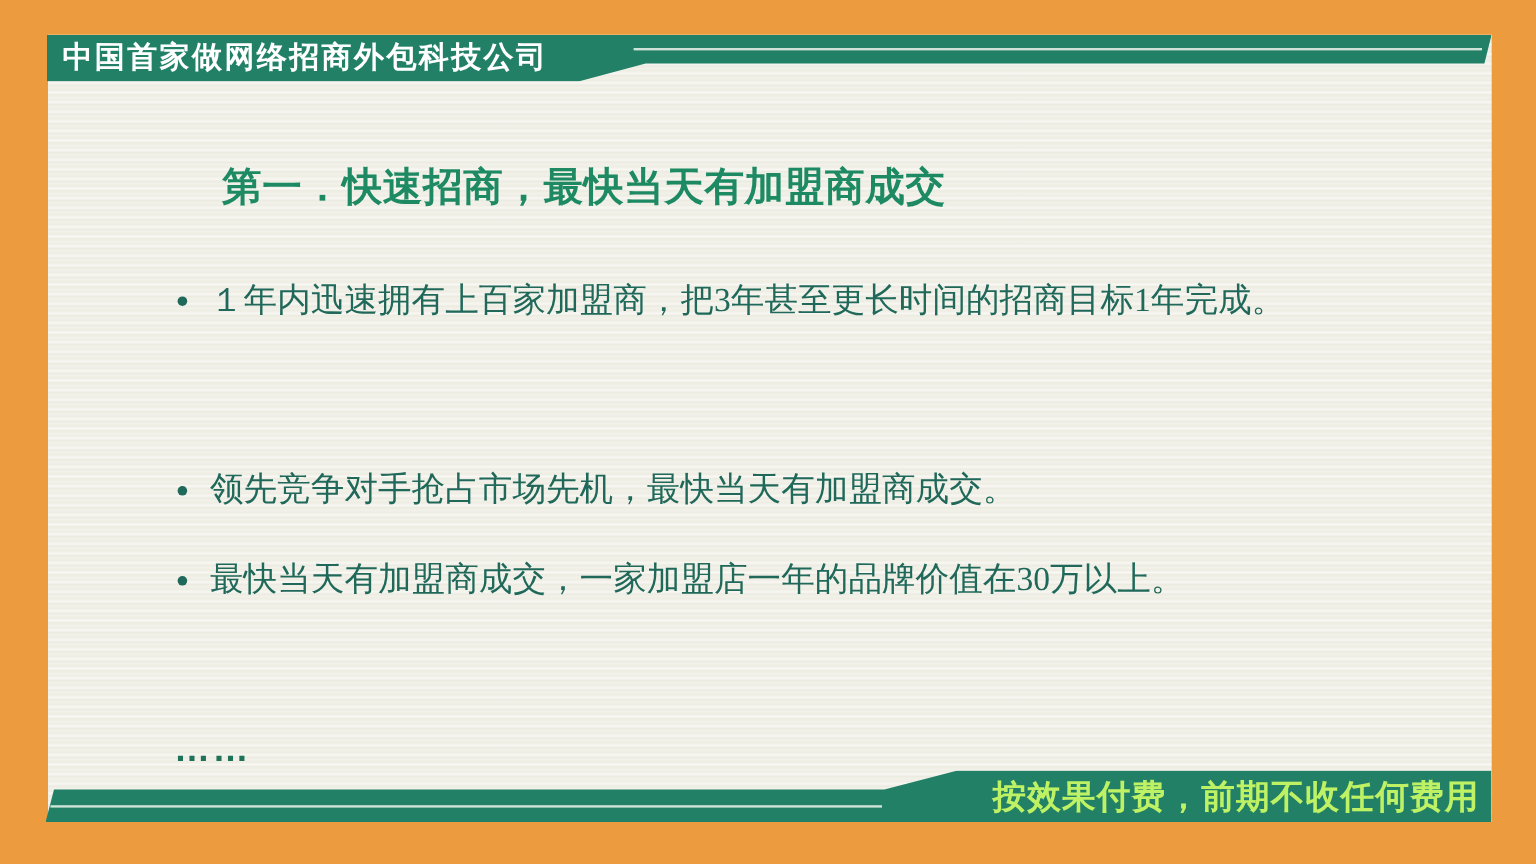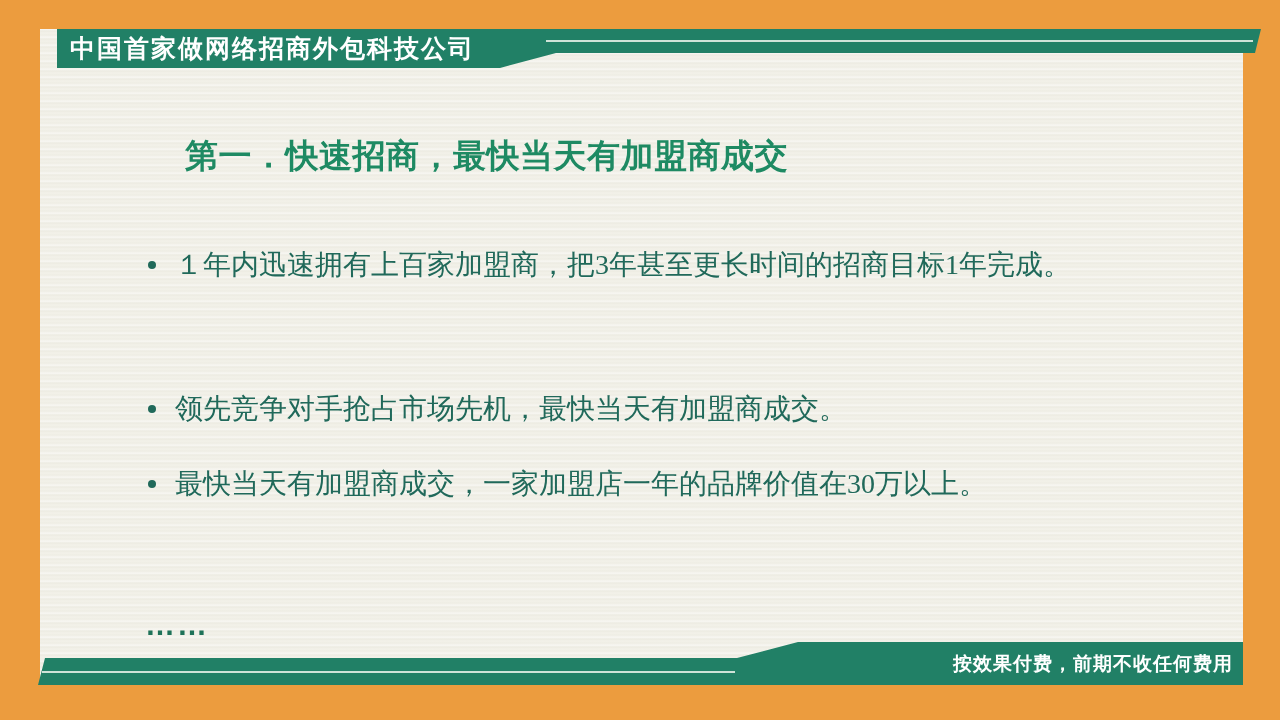--- a/index.html
+++ b/index.html
@@ -37,21 +37,20 @@
   }
   
   .header-band {
     position: absolute;
     left: 39px;
     top: 29px;
     width: 1204px;
     height: 39px;
     background: #218066;
     clip-path: polygon(0 0, 1204px 0, 1198px 24px, 499px 24px, 443px 39px, 0 39px);
-    margin-left: 18px;
   }
   .header-accent-line {
     position: absolute;
     left: 489px;
     top: 11px;
     width: 707px;
     height: 2px;
     background: #CFE3D8;
   }
   .header-title {
@@ -91,21 +90,21 @@
     white-space: nowrap;
   }
   .bullet-row .dot {
     flex: 0 0 auto;
     width: 8px;
     height: 8px;
     margin: 13px 19px 0 0;
     border-radius: 50%;
     background: #20695A;
   }
-  .row-1 { top: 248px; text-align: center; }
+  .row-1 { top: 234px; text-align: center; }
   .row-2 { top: 317px; }
   .row-3 { top: 392px; }
   .row-4 { top: 467px; }
   .row-5 { top: 542px; }
   .ellipsis {
     position: absolute;
     left: 145px;
     top: 608px;
     color: #1E7258;
     font-size: 30px;
@@ -128,24 +127,24 @@
     left: 4px;
     top: 29px;
     width: 693px;
     height: 2px;
     background: #CFE3D8;
   }
   .footer-text {
     position: absolute;
     right: 10px;
     top: 6px;
-    font-size: 19px;
+    font-size: 28px;
     line-height: 31px;
     font-weight: bold;
-    color: #ffffff;
+    color: #bef264;
     letter-spacing: 1px;
     white-space: nowrap;
   }
 </style>
 </head>
 <body>
 
 <div class="stage">
 
   <div class="paper"></div>

